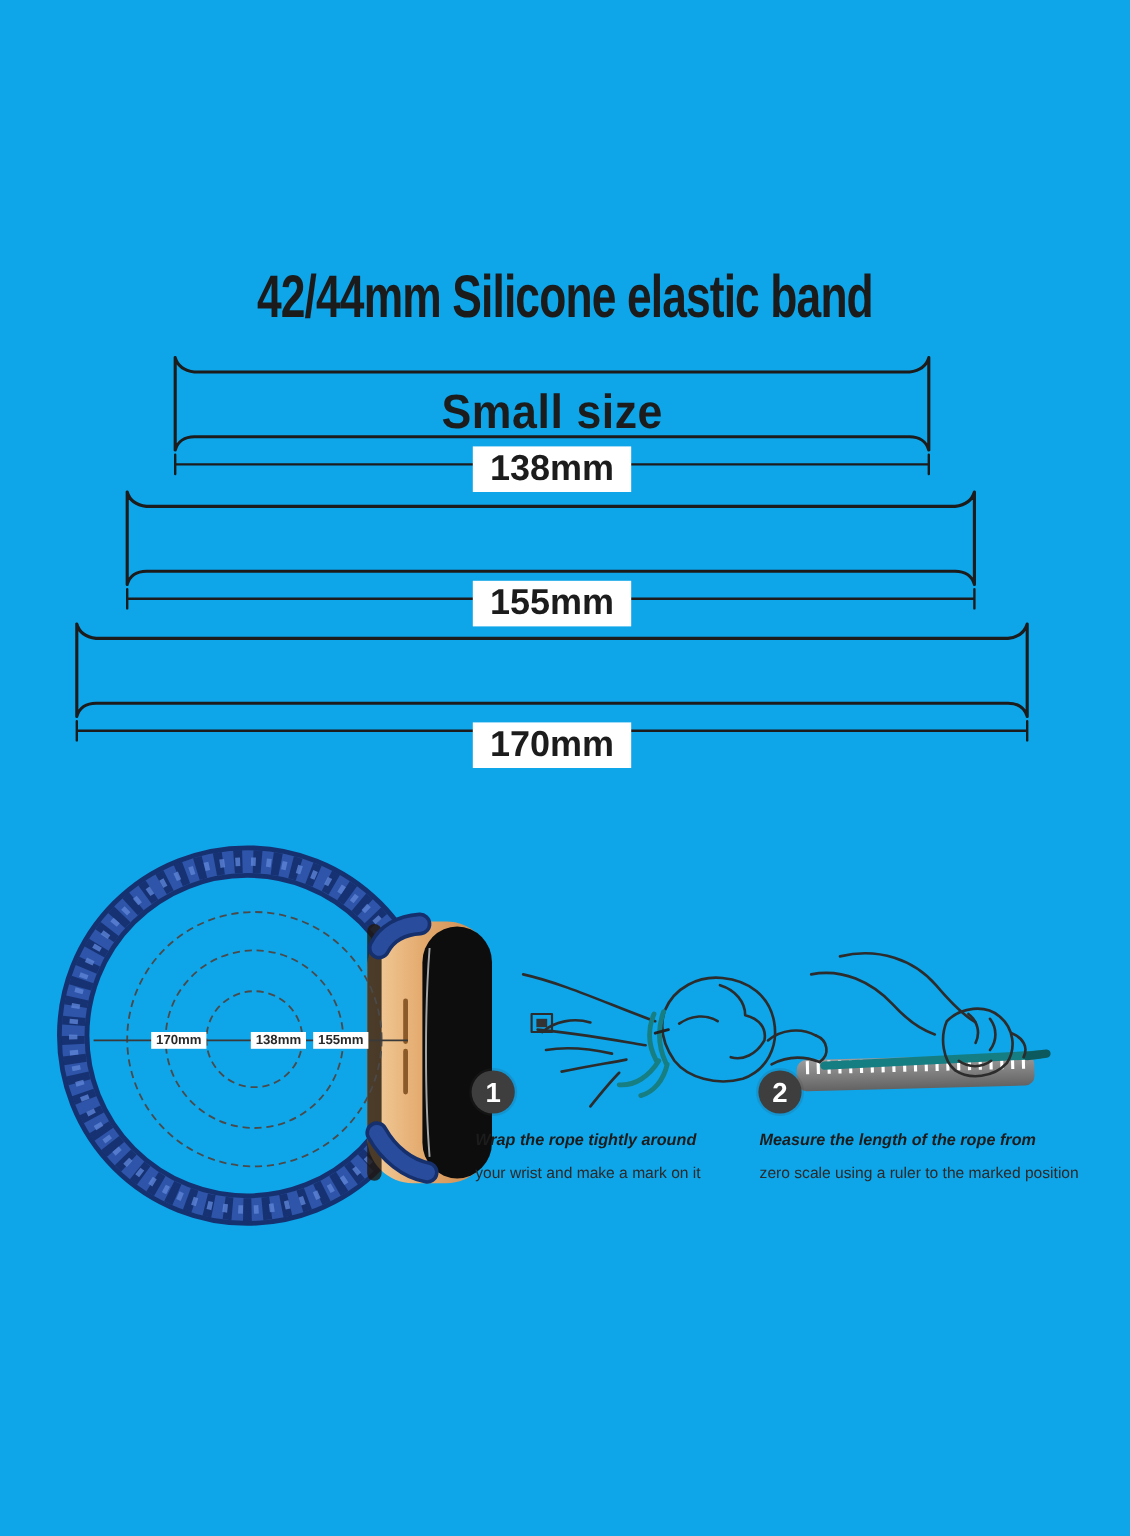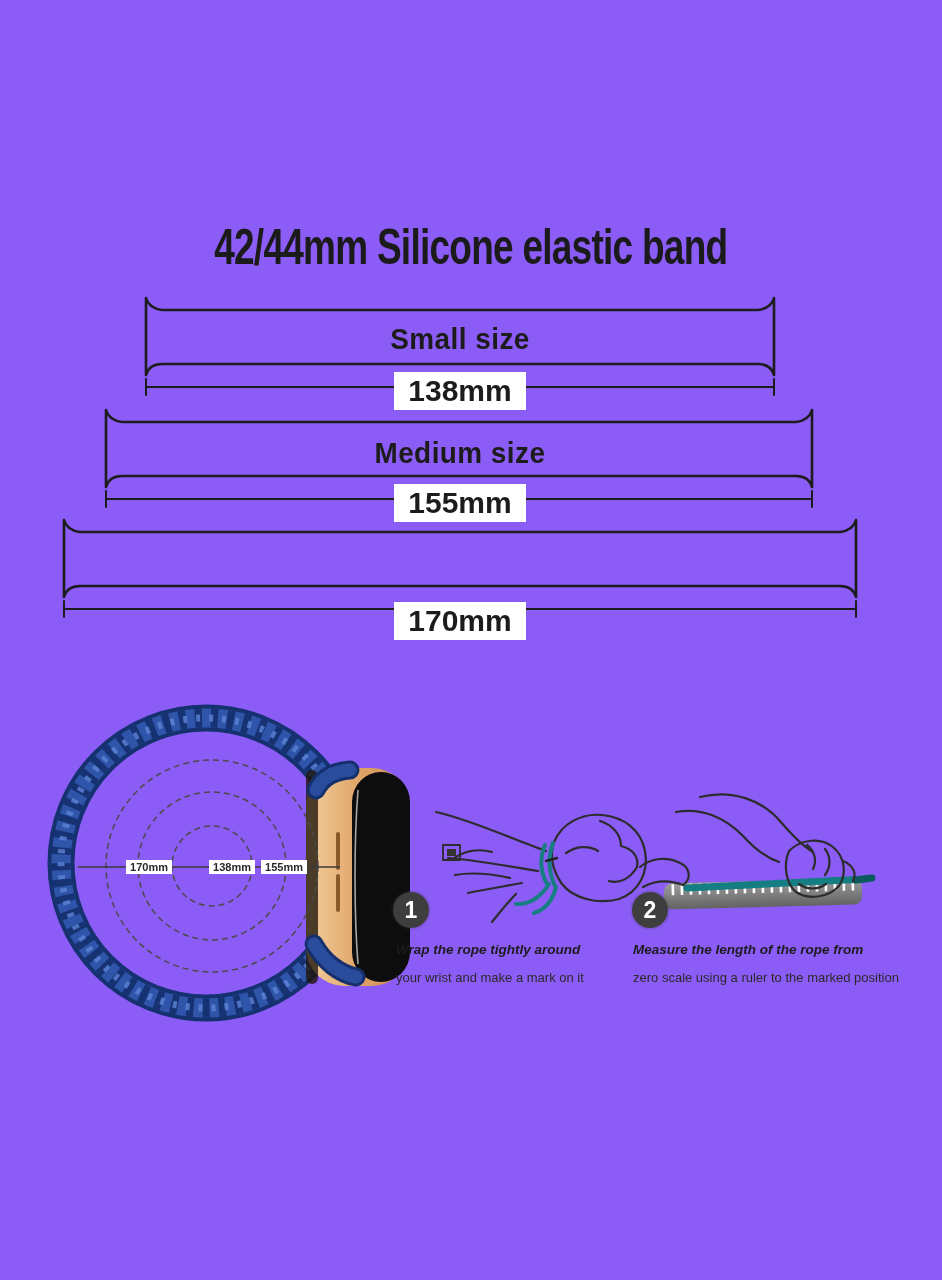--- a/index.html
+++ b/index.html
@@ -1,31 +1,31 @@
 <!DOCTYPE html>
 <html><head>
 <meta charset="utf-8">
 <style>
   html,body{margin:0;padding:0;background:#ffffff;}
   .canvas{
-    position:relative;width:942px;height:1280px;margin:0 auto;background:#8b5cf6;
+    position:relative;width:942px;height:1280px;margin:0 auto;background:#0ea5e9;
     font-family:"Liberation Sans", sans-serif;color:#1c1c1c;overflow:hidden;
   }
   .abs{position:absolute;}
   svg.art{position:absolute;left:0;top:0;width:942px;height:1280px;}
 
   .title{
     left:0;right:0;top:218px;text-align:center;
     font-size:50px;font-weight:700;letter-spacing:-1px;color:#1b1b1b;white-space:nowrap;
   }
   .title .squeeze{display:inline-block;transform:scaleX(.74);transform-origin:50% 50%;}
 
   .size-label{
     left:0;width:920px;text-align:center;
-    font-size:30px;font-weight:700;letter-spacing:.5px;color:#1c1c1c;
+    font-size:40px;font-weight:700;letter-spacing:.5px;color:#1c1c1c;
   }
   .size-label .squeeze{display:inline-block;transform:scaleX(.93);transform-origin:50% 50%;}
   .size-length{
     left:0;width:920px;text-align:center;
     font-size:30px;font-weight:700;color:#1c1c1c;
   }
   .size-length span{background:#ffffff;padding:2px 14px;display:inline-block;}
 
   .sl-0{top:322px}.ln-0{top:372px}
   .sl-1{top:436px}.ln-1{top:484px}
@@ -147,23 +147,20 @@
     <span class="squeeze">42/44mm Silicone elastic band</span>
   </div>
 
   <div class="abs size-label sl-0">
     <span class="squeeze">Small size</span>
   </div>
   <div class="abs size-length ln-0">
     <span>138mm</span>
   </div>
 
-  <div class="abs size-label sl-1">
-    <span class="squeeze">Medium size</span>
-  </div>
   <div class="abs size-length ln-1">
     <span>155mm</span>
   </div>
 
   <div class="abs size-length ln-2">
     <span>170mm</span>
   </div>
 
   <div class="abs wrist-label wl-0">170mm</div>
   <div class="abs wrist-label wl-1">138mm</div>

